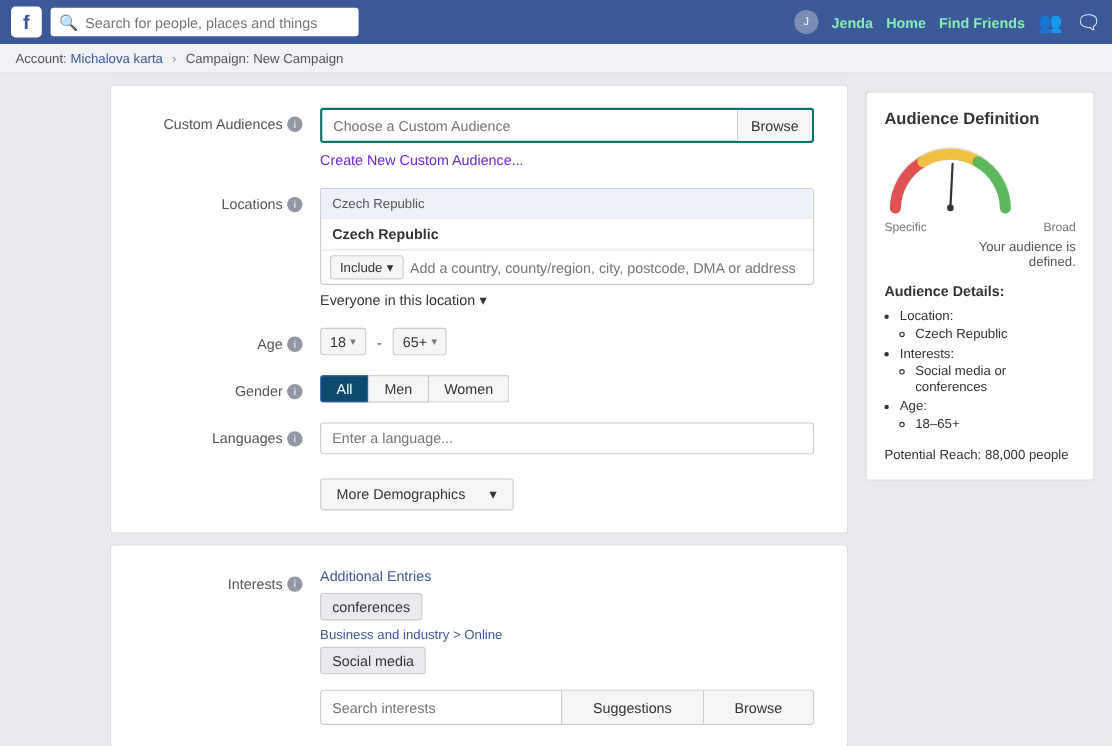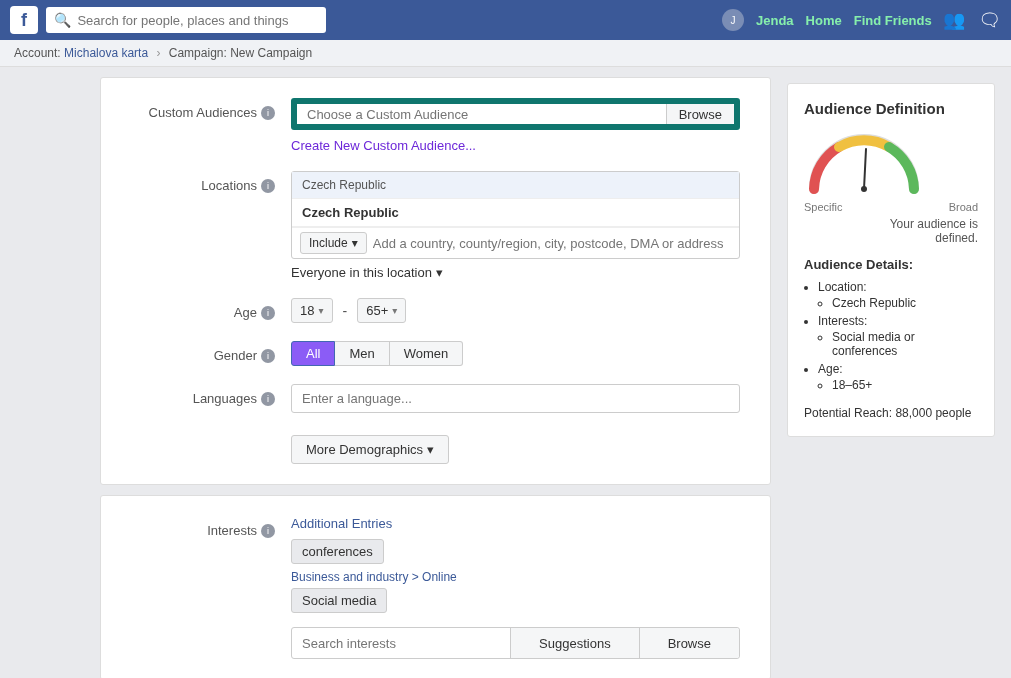--- a/index.html
+++ b/index.html
@@ -109,21 +109,21 @@
       width: 14px; height: 14px; border-radius: 50%;
       background: #9197a3; color: #fff; font-size: 9px; cursor: pointer;
       flex-shrink: 0;
     }
     .form-control-area { flex: 1; }
 
     
     .custom-audience-row {
       display: flex;
       align-items: center;
-      border: 6px solid #0f766e;
+      border: 2px solid #0f766e;
       border-radius: 3px;
       background: #fff;
       height: 32px;
     }
     .custom-audience-input {
       flex: 1; border: none; outline: none;
       padding: 0 10px; font-size: 13px; color: #aaa;
       background: transparent;
     }
     .browse-btn {
@@ -210,39 +210,39 @@
       border: 1px solid #ccc;
       background: #f5f6f7;
       font-size: 13px;
       cursor: pointer;
       color: #333;
     }
     .gender-btn:first-child { border-radius: 3px 0 0 3px; }
     .gender-btn:last-child { border-radius: 0 3px 3px 0; }
     .gender-btn + .gender-btn { border-left: none; }
     .gender-btn.active {
-      background: #8b5cf6;
+      background: #0c4a6e;
       border-color: #4267b2;
       color: #fff;
     }
 
     
     .language-input {
       width: 100%;
       border: 1px solid #ccc;
       border-radius: 3px;
       padding: 6px 10px;
       font-size: 13px;
       color: #aaa;
       outline: none;
     }
 
     
     .more-demo-btn {
-      display: flex; align-items: center; gap: 4px;
+      display: flex; align-items: center; gap: 22px;
       background: #f5f6f7;
       border: 1px solid #ccc;
       border-radius: 3px;
       padding: 6px 14px;
       font-size: 13px;
       cursor: pointer;
       color: #333;
       margin-top: 4px;
     }
 

